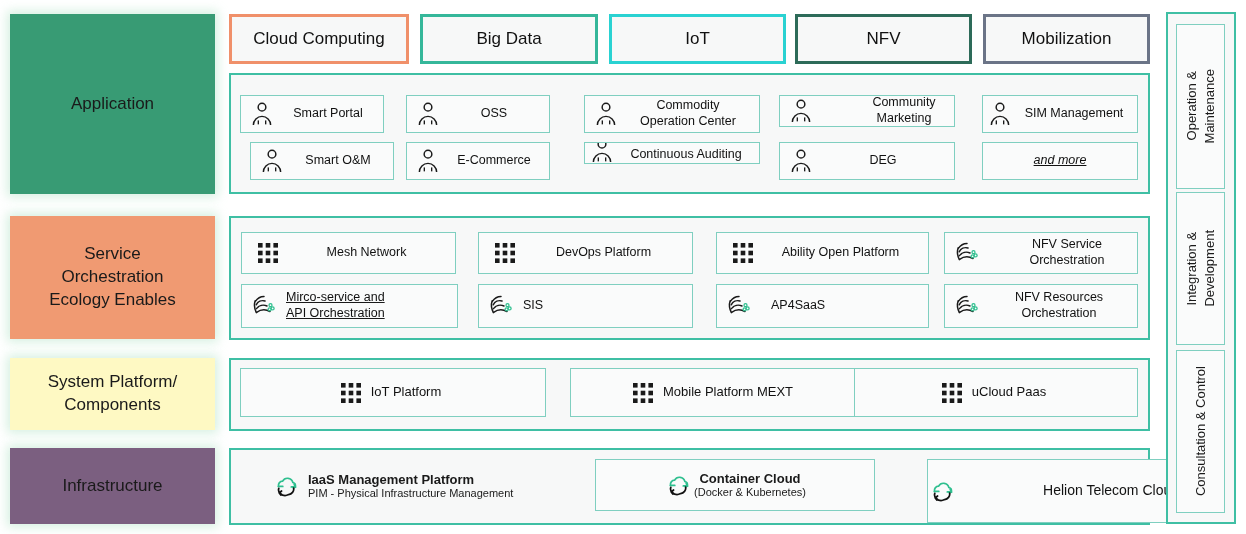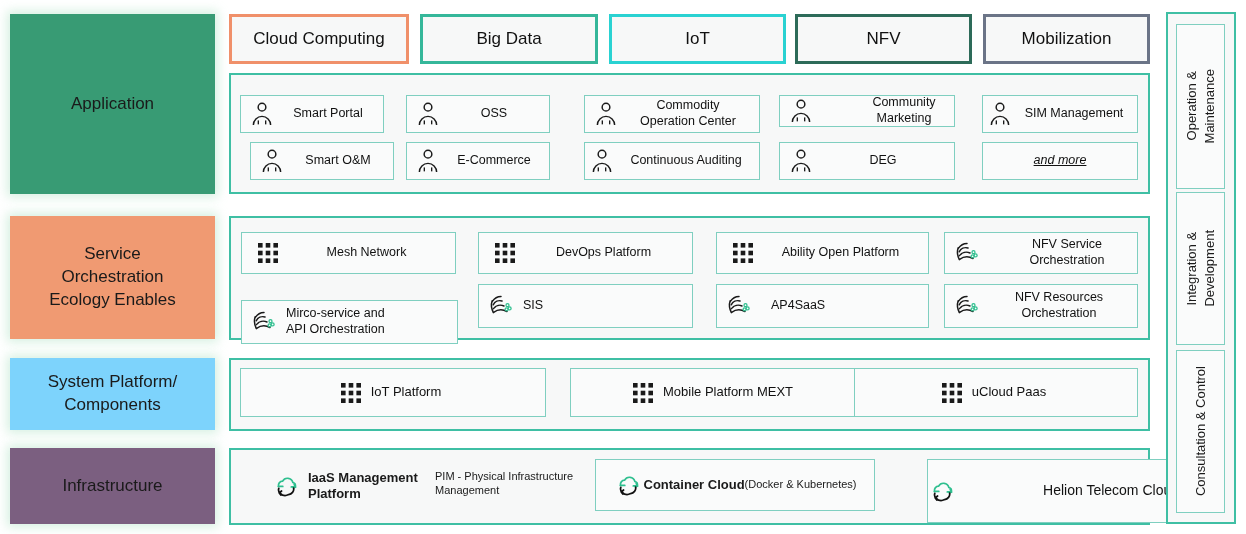--- a/index.html
+++ b/index.html
@@ -78,21 +78,21 @@
   .rail-box span {
     writing-mode:vertical-rl;
     transform:rotate(180deg);
     font-size:13px;
     line-height:1.35;
     text-align:center;
     white-space:pre-line;
   }
 
   .two-line { white-space:pre-line; }
-  .stack { display:flex; flex-direction:row; align-items:flex-start; justify-content:center; flex:1; padding-left:8px; }
+  .stack { display:flex; flex-direction:column; align-items:flex-start; justify-content:center; flex:1; padding-left:8px; }
   .stack .t1 { font-size:13px; font-weight:bold; line-height:1.2; }
   .stack .t2 { font-size:11px; line-height:1.2; }
   .stack.ctr { align-items:center; padding-left:0; }
   .andmore { font-style:italic; text-decoration:underline; font-size:16px; }
 </style>
 </head>
 <body>
 
 <div class="canvas">
 
@@ -184,21 +184,21 @@
   <div class="cell" style="left:406px; top:142px; width:144px; height:38px;">
     <svg class="ico ico-person" viewBox="0 0 24 26">
       <circle cx="12" cy="5.5" r="4.2" fill="none" stroke="#1a1a1a" stroke-width="1.6"></circle>
       <path d="M2.6 25 A9.4 9.4 0 0 1 21.4 25" fill="none" stroke="#1a1a1a" stroke-width="1.6"></path>
       <line x1="8" y1="20" x2="8" y2="24.3" stroke="#1a1a1a" stroke-width="1.5"></line>
       <line x1="16" y1="20" x2="16" y2="24.3" stroke="#1a1a1a" stroke-width="1.5"></line>
     </svg>
     <span class="lbl two-line">E-Commerce</span>
   </div>
 
-  <div class="cell" style="left:584px; top:142px; width:176px; height:38px;">
+  <div class="cell" style="left:584px; top:142px; width:176px; height:22px;align-items:flex-end;">
     <svg class="ico ico-person" viewBox="0 0 24 26" style="margin-left:6px;">
       <circle cx="12" cy="5.5" r="4.2" fill="none" stroke="#1a1a1a" stroke-width="1.6"></circle>
       <path d="M2.6 25 A9.4 9.4 0 0 1 21.4 25" fill="none" stroke="#1a1a1a" stroke-width="1.6"></path>
       <line x1="8" y1="20" x2="8" y2="24.3" stroke="#1a1a1a" stroke-width="1.5"></line>
       <line x1="16" y1="20" x2="16" y2="24.3" stroke="#1a1a1a" stroke-width="1.5"></line>
     </svg>
     <span class="lbl two-line" style="padding:0 2px;">Continuous Auditing</span>
   </div>
 
   <div class="cell" style="left:779px; top:142px; width:176px; height:38px;">
@@ -286,21 +286,21 @@
       <g fill="none" stroke="#2fbf8f" stroke-width="1.3">
         <circle cx="18.5" cy="11.2" r="1.5"></circle>
         <circle cx="17.6" cy="15.4" r="1.5"></circle>
         <circle cx="20.6" cy="14.4" r="1.5"></circle>
       </g>
     </svg>
     <span class="lbl two-line">NFV Service
 Orchestration</span>
   </div>
 
-  <div class="cell" style="left:241px; top:300px; width:217px; height:44px;">
+  <div class="cell" style="left:241px; top:284px; width:217px; height:44px;text-decoration:underline;">
     <svg class="ico ico-swirl" viewBox="0 0 26 24">
       <g fill="none" stroke="#1a1a1a" stroke-width="1.5" stroke-linecap="round">
         <path d="M12 2.5 A10.5 10.5 0 0 0 3.5 7.2"></path>
         <path d="M13 7 A7.5 7.5 0 0 0 4.2 10.8"></path>
         <path d="M15 12 A9 9 0 0 0 4.4 14.6"></path>
         <path d="M18 17.5 A13 13 0 0 0 4.6 18.3"></path>
         <path d="M3.2 6.8 Q1.2 12.6 4.4 18.6"></path>
       </g>
       <g fill="none" stroke="#2fbf8f" stroke-width="1.3">
         <circle cx="18.5" cy="11.2" r="1.5"></circle>
@@ -360,21 +360,21 @@
       <g fill="none" stroke="#2fbf8f" stroke-width="1.3">
         <circle cx="18.5" cy="11.2" r="1.5"></circle>
         <circle cx="17.6" cy="15.4" r="1.5"></circle>
         <circle cx="20.6" cy="14.4" r="1.5"></circle>
       </g>
     </svg>
     <span class="lbl two-line">NFV Resources
 Orchestration</span>
   </div>
 
-  <div class="layer-label" style="left:10px; top:358px; width:205px; height:72px; background:#7dd3fc;">
+  <div class="layer-label" style="left:10px; top:358px; width:205px; height:72px; background:#fef9c3;">
     <span class="two-line">System Platform/
 Components</span>
   </div>
 
   <div class="panel" style="left:229px; top:358px; width:921px; height:73px;"></div>
 
   <div class="cell" style="left:240px; top:368px; width:306px; height:49px; justify-content:center;">
     <svg class="ico ico-dots" viewBox="0 0 20 20" style="margin-left:0;">
       <g fill="#1a1a1a">
         <rect x="0" y="0" width="4.6" height="4.6"></rect>

